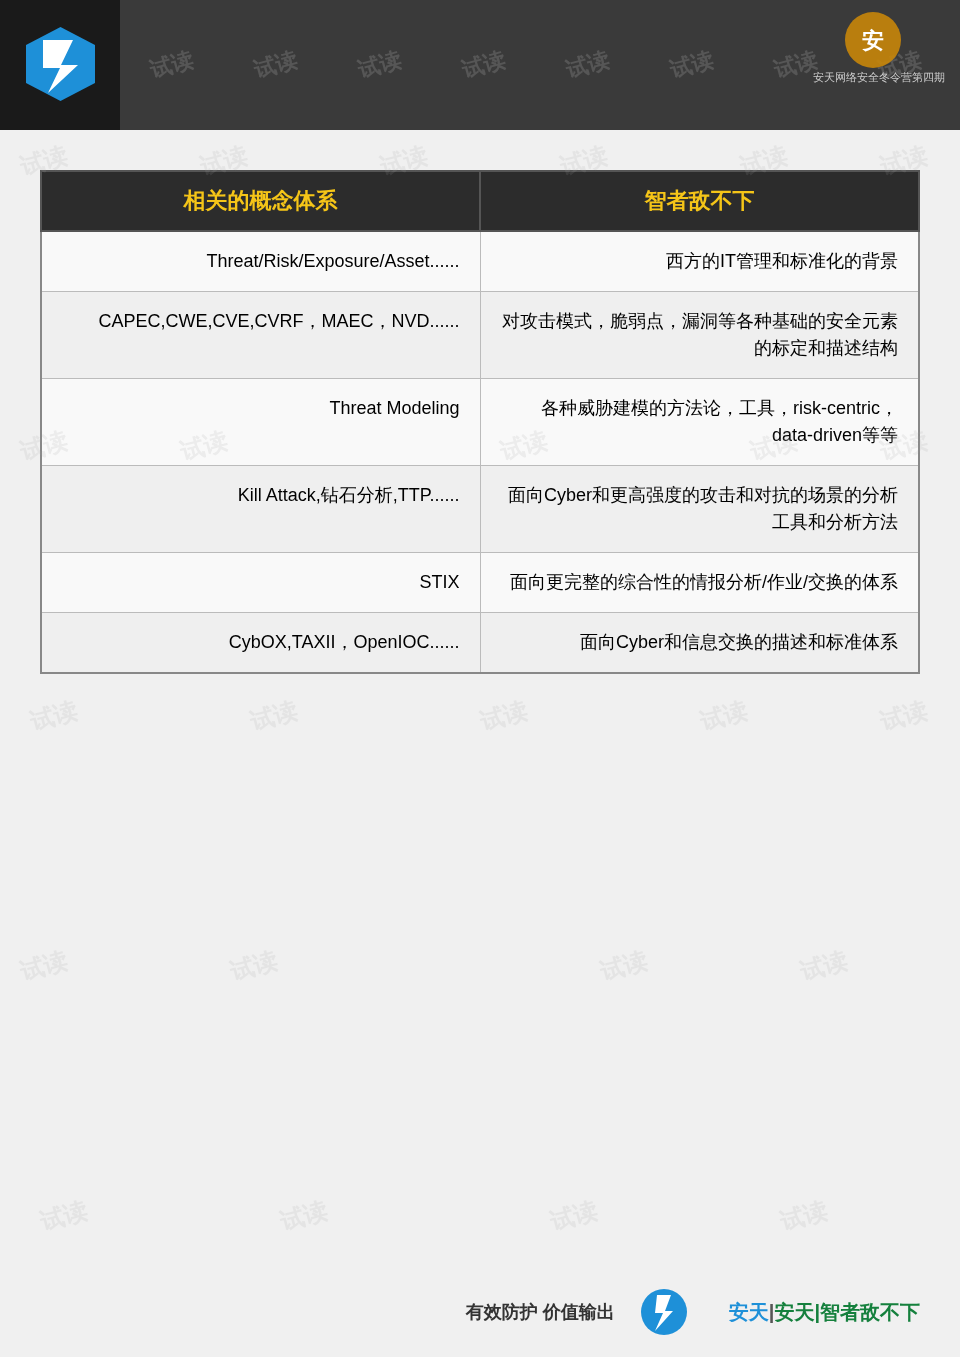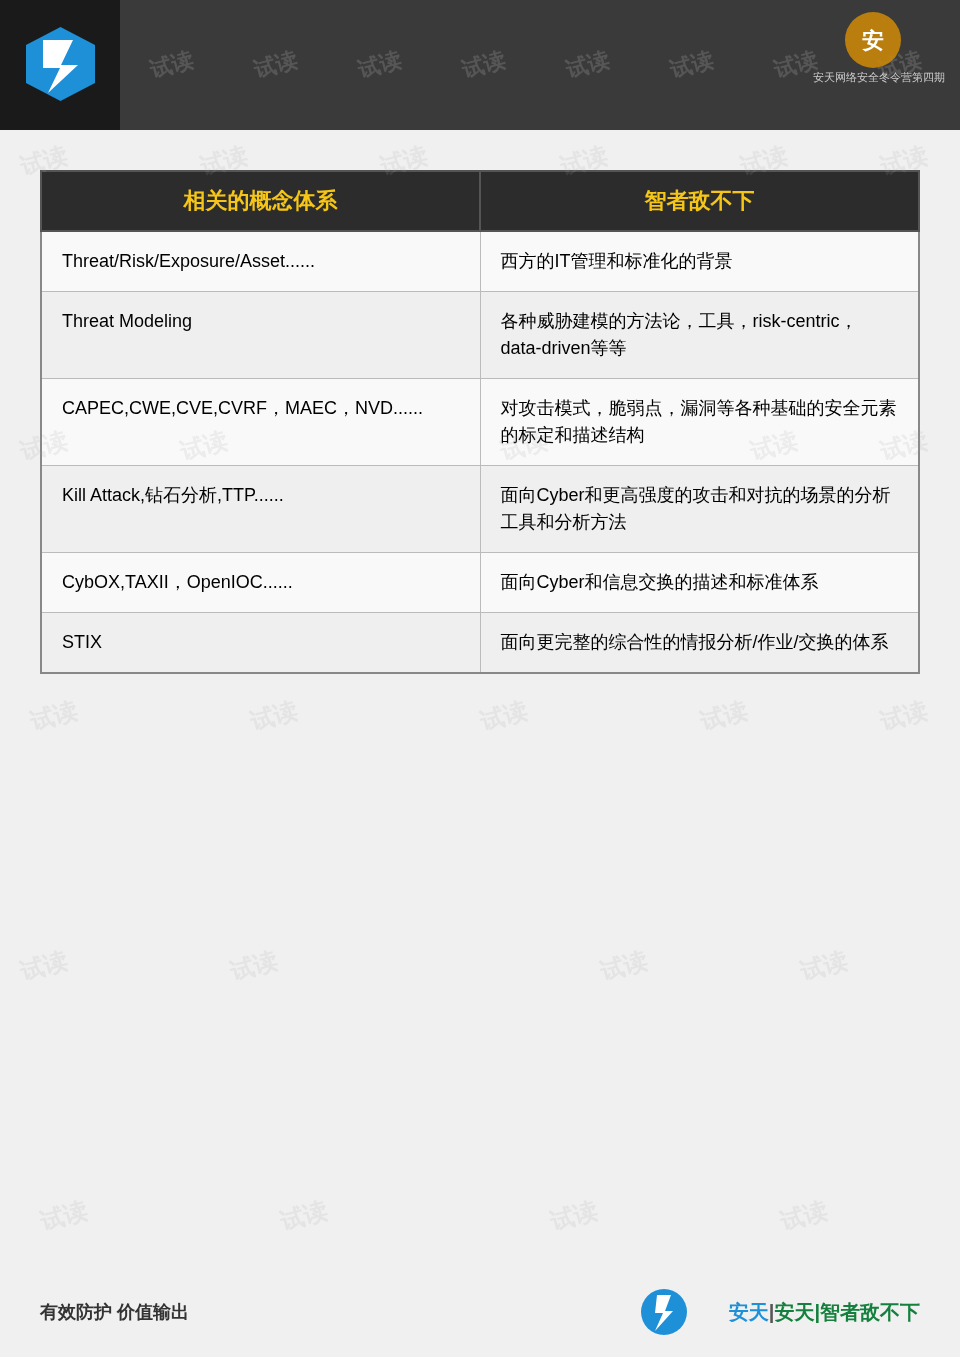--- a/index.html
+++ b/index.html
@@ -58,20 +58,21 @@
       border: 2px solid #555;
       width: 50%;
     }
 
     .data-table td {
       padding: 16px 20px;
       border: 1px solid #bbb;
       font-size: 18px;
       vertical-align: top;
       line-height: 1.5;
+      text-align: right;
     }
 
     .data-table tr:nth-child(odd) td {
       background: #f9f9f9;
     }
     .data-table tr:nth-child(even) td {
       background: #efefef;
     }
 
     .col-left {
@@ -81,21 +82,21 @@
 
     
     .footer {
       position: absolute;
       bottom: 20px;
       left: 0;
       right: 0;
       padding: 0 40px;
       display: flex;
       align-items: center;
-      justify-content: space-between;
+      justify-content: flex-end;
       gap: 24px;
     }
 
     .footer-slogan {
       font-size: 18px;
       color: #333;
       font-weight: bold;
     }
 
     .footer-logo {
@@ -233,38 +234,38 @@
         <th class="col-left">相关的概念体系</th>
         <th>智者敌不下</th>
       </tr>
     </thead>
     <tbody id="table-body">
     <tr>
           <td class="col-left">Threat/Risk/Exposure/Asset......</td>
           <td>西方的IT管理和标准化的背景</td>
         </tr>
         <tr>
+          <td class="col-left">CAPEC,CWE,CVE,CVRF，MAEC，NVD......</td>
+          <td>对攻击模式，脆弱点，漏洞等各种基础的安全元素的标定和描述结构</td>
+        </tr>
+        <tr>
           <td class="col-left">Threat Modeling</td>
           <td>各种威胁建模的方法论，工具，risk-centric，data-driven等等</td>
         </tr>
         <tr>
-          <td class="col-left">CAPEC,CWE,CVE,CVRF，MAEC，NVD......</td>
-          <td>对攻击模式，脆弱点，漏洞等各种基础的安全元素的标定和描述结构</td>
-        </tr>
-        <tr>
           <td class="col-left">Kill Attack,钻石分析,TTP......</td>
           <td>面向Cyber和更高强度的攻击和对抗的场景的分析工具和分析方法</td>
         </tr>
         <tr>
+          <td class="col-left">STIX</td>
+          <td>面向更完整的综合性的情报分析/作业/交换的体系</td>
+        </tr>
+        <tr>
           <td class="col-left">CybOX,TAXII，OpenIOC......</td>
           <td>面向Cyber和信息交换的描述和标准体系</td>
-        </tr>
-        <tr>
-          <td class="col-left">STIX</td>
-          <td>面向更完整的综合性的情报分析/作业/交换的体系</td>
         </tr>
       </tbody>
   </table>
 </div>
 
 <div class="footer">
   <span class="footer-slogan">有效防护 价值输出</span>
   <div class="footer-logo">
     <svg width="50" height="50" viewBox="0 0 50 50" style="margin-right:6px;">
       <circle cx="25" cy="25" r="23" fill="#1e90d8"></circle>

